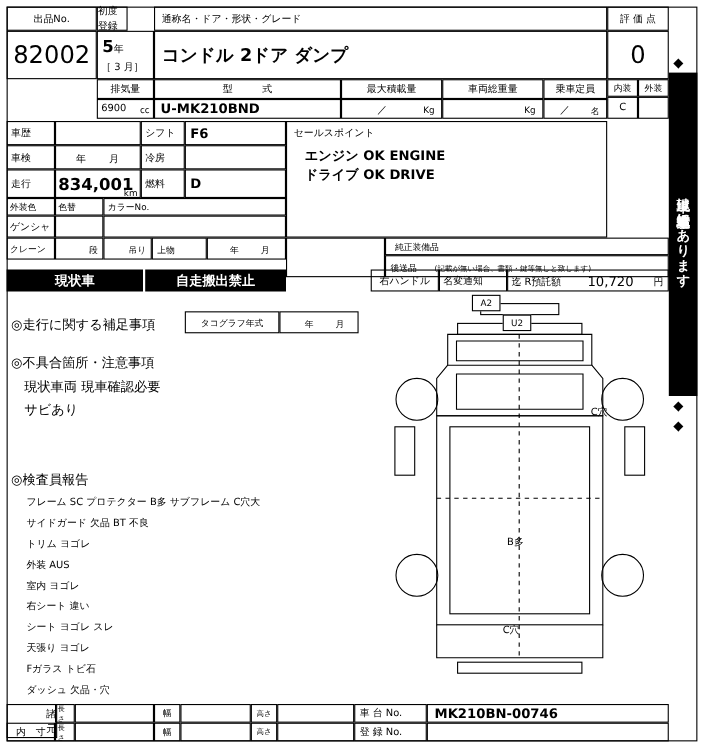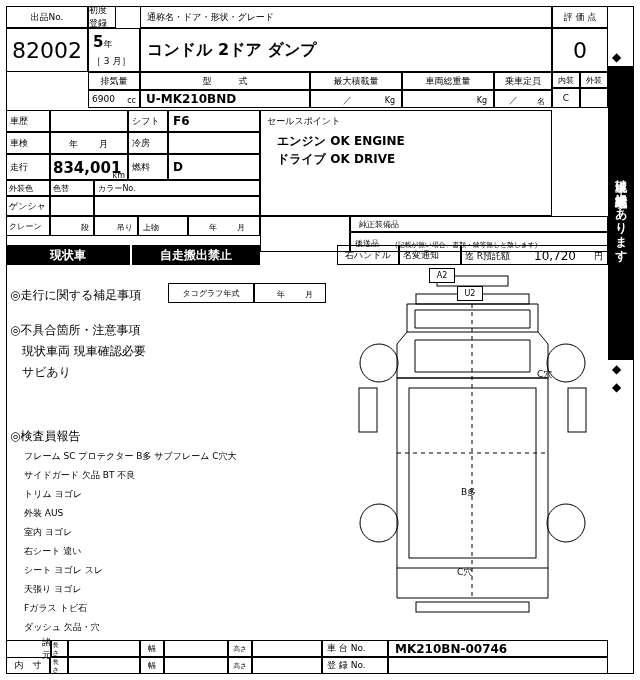--- a/index.html
+++ b/index.html
@@ -294,21 +294,21 @@
     <span class="sm" style="position:absolute; left:120px; top:298px;">C穴</span>
   </div>
 
   <div class="blk" style="position:absolute; left:608px; top:66px; width:26px; height:294px; display:flex; align-items:center; justify-content:center;">
     <span class="vtxt md b" style="line-height:1.05;">現車は第七駐車場にあります</span>
   </div>
   <span style="position:absolute; left:612px; top:50px; font-size:12px;">◆</span>
   <span style="position:absolute; left:612px; top:362px; font-size:12px;">◆</span>
   <span style="position:absolute; left:612px; top:380px; font-size:12px;">◆</span>
 
-  <div class="bx ctr" style="left:6px; top:640px; width:44px; height:18px;padding-left:44px;">
+  <div class="bx ctr" style="left:6px; top:640px; width:44px; height:31px;padding-left:44px;">
     <span class="sm">諸　元</span>
   </div>
   <div class="bx ctr" style="left:6px; top:657px; width:44px; height:17px;">
     <span class="sm">内　寸</span>
   </div>
   <div class="bx ctr" style="left:50px; top:640px; width:18px; height:17px;">
     <span class="xs" style="transform:scale(0.8);">長さ</span>
   </div>
   <div class="bx ctr" style="left:50px; top:657px; width:18px; height:17px;">
     <span class="xs" style="transform:scale(0.8);">長さ</span>

